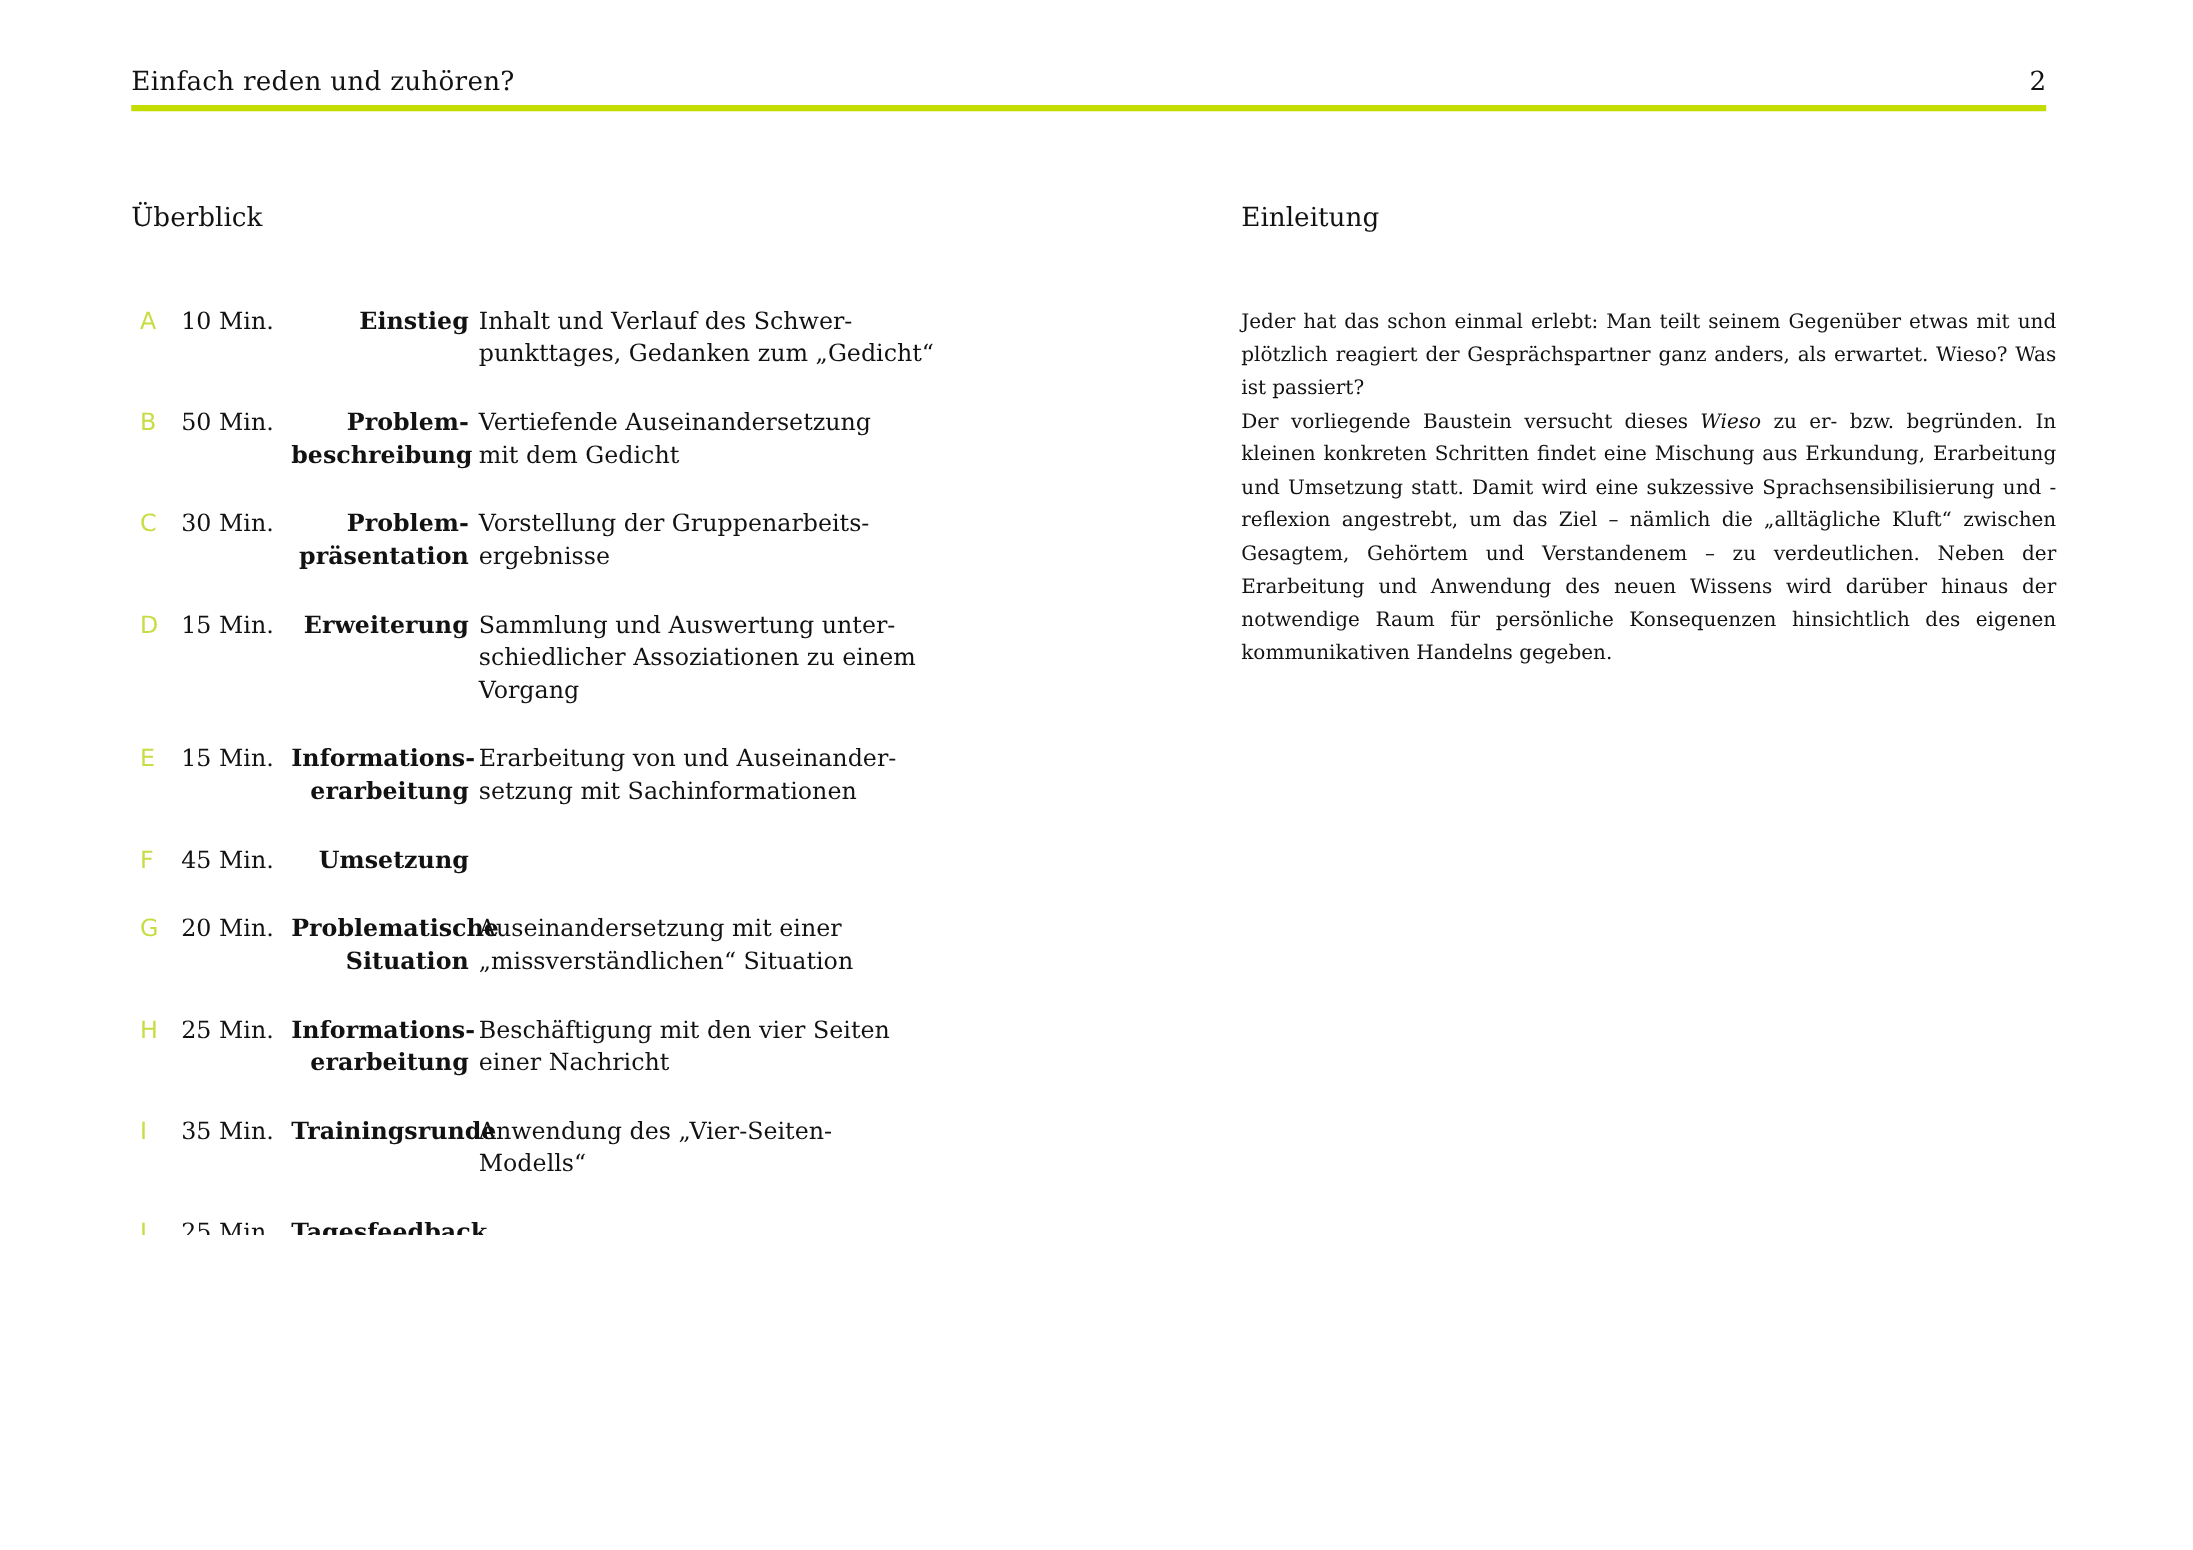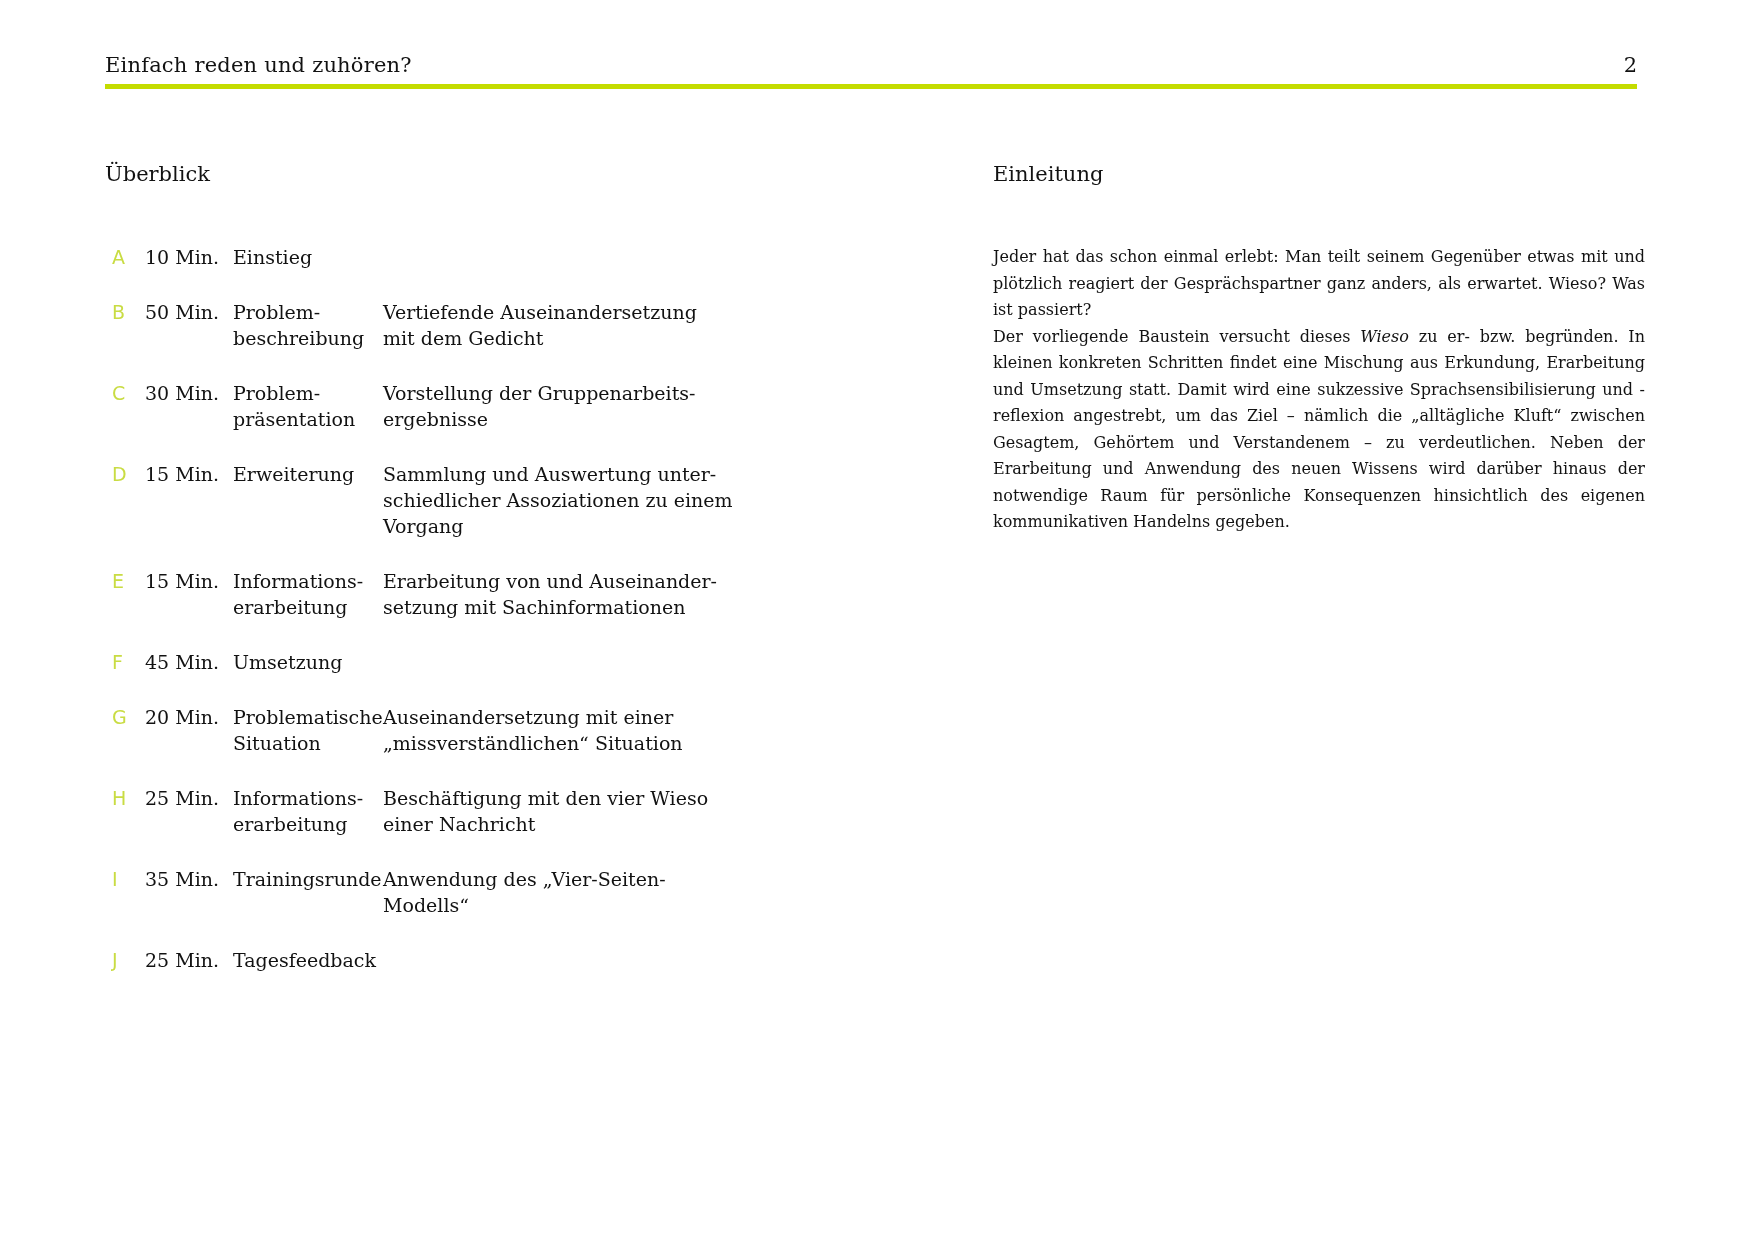--- a/index.html
+++ b/index.html
@@ -69,23 +69,24 @@
     line-height: 26px;
   }
   .row-letter {
     font-family: "DejaVu Sans", "Liberation Sans", sans-serif;
     font-size: 19px;
     color: var(--accent-letter, #c9dc43);
     padding-left: 7px;
   }
   .row-duration { }
   .row-title {
-    font-weight: normal;
+    font-weight: bold;
     white-space: pre-line;
     padding-right: 8px;
+    text-align: right;
   }
   .row-description {
     white-space: pre-line;
   }
 
   
   .einleitung-section {
     position: absolute;
     left: 993px;
     top: 160px;
@@ -108,20 +109,22 @@
   <div class="page-number">2</div>
   <div class="header-rule"></div>
 
   <div class="overview-section">
     <h2 class="section-heading">Überblick</h2>
     <div class="overview-rows">
   <div class="overview-row">
     <span class="row-letter">A</span>
     <span class="row-duration">10 Min.</span>
     <span class="row-title">Einstieg</span>
+    <span class="row-description">Inhalt und Verlauf des Schwer-
+punkttages, Gedanken zum „Gedicht“</span>
   </div>
 
   <div class="overview-row">
     <span class="row-letter">B</span>
     <span class="row-duration">50 Min.</span>
     <span class="row-title">Problem-
 beschreibung</span>
     <span class="row-description">Vertiefende Auseinandersetzung
 mit dem Gedicht</span>
   </div>
@@ -166,21 +169,21 @@
 Situation</span>
     <span class="row-description">Auseinandersetzung mit einer
 „missverständlichen“ Situation</span>
   </div>
 
   <div class="overview-row">
     <span class="row-letter">H</span>
     <span class="row-duration">25 Min.</span>
     <span class="row-title">Informations-
 erarbeitung</span>
-    <span class="row-description">Beschäftigung mit den vier Wieso
+    <span class="row-description">Beschäftigung mit den vier Seiten
 einer Nachricht</span>
   </div>
 
   <div class="overview-row">
     <span class="row-letter">I</span>
     <span class="row-duration">35 Min.</span>
     <span class="row-title">Trainingsrunde</span>
     <span class="row-description">Anwendung des „Vier-Seiten-
 Modells“</span>
   </div>

